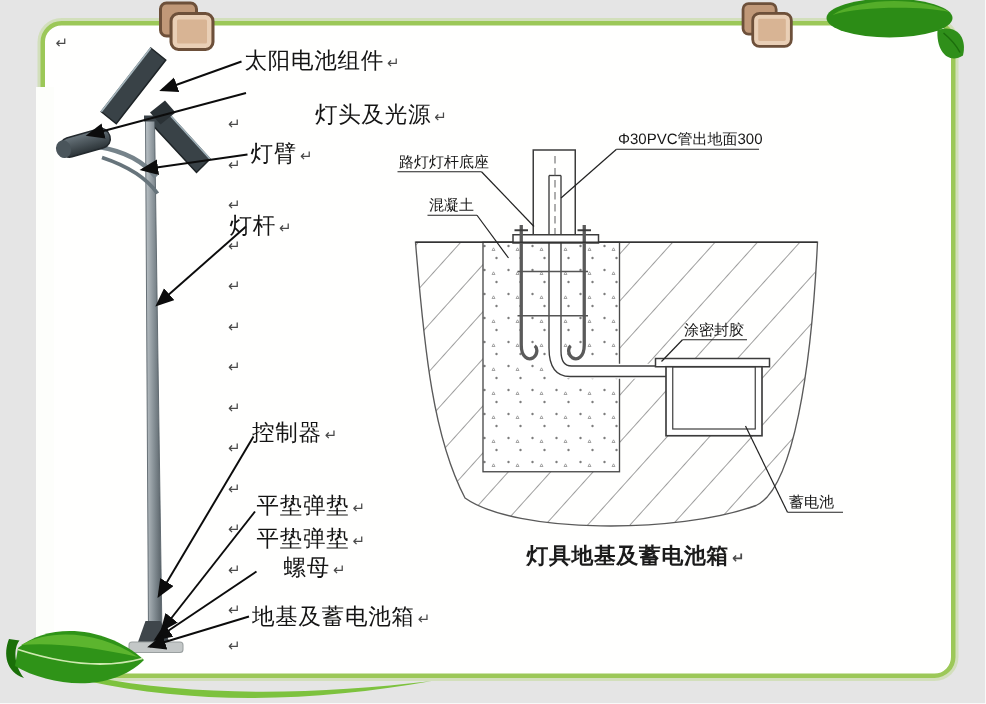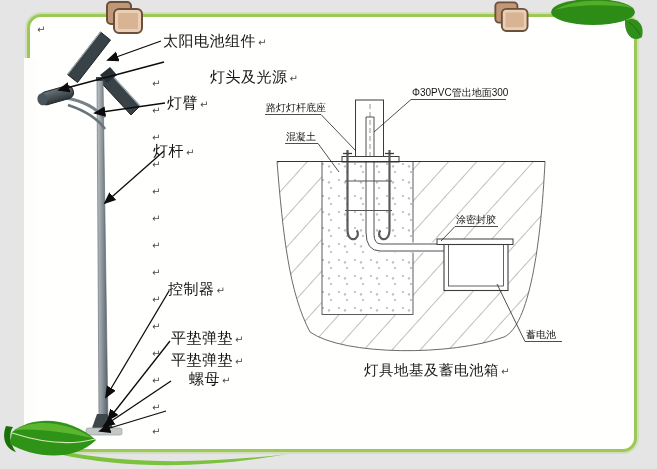--- a/index.html
+++ b/index.html
@@ -8,21 +8,21 @@
   .stage{position:absolute;left:0;top:0;width:657px;height:469px;background:#e5e5e5;text-align:center;}
   .frame{position:absolute;left:27px;top:14px;width:604px;height:432px;
          background:#fffffe;border:3px solid #9cc858;border-radius:14px;
          box-shadow:0 0 0 2px rgba(176,212,110,.35);}
   .border-cover{position:absolute;left:24px;top:58px;width:12px;height:380px;background:#fdfefb;}
   .abs{position:absolute;}
   
   .lbl{position:absolute;font-size:15px;line-height:1.05;color:#141414;letter-spacing:.5px;white-space:nowrap;}
   .ret{font-size:10px;color:#4a4a4a;margin-left:2px;letter-spacing:0;}
   .mark{position:absolute;font-size:10px;color:#4a4a4a;line-height:1;}
-  .caption{position:absolute;left:364px;top:361px;font-size:14.5px;font-weight:400;
+  .caption{position:absolute;left:351px;top:361px;font-size:14.5px;font-weight:700;
            letter-spacing:.5px;color:#1b1b1b;white-space:nowrap;}
   
   .clip{position:absolute;width:40px;height:38px;}
   .clip .back{position:absolute;left:2px;top:0;width:22px;height:20px;background:#c09878;
               border:2px solid #6d503a;border-radius:5px;}
   .clip .front{position:absolute;left:9px;top:7px;width:26px;height:22px;background:#d8b494;
                border:2px solid #6d503a;border-radius:6px;box-shadow:inset 0 0 0 3px #e9cfb6;}
   svg{position:absolute;pointer-events:none;}
   .diag-text{font-size:10px;fill:#161616;letter-spacing:0;}
 </style>
@@ -101,20 +101,21 @@
   </svg>
 
   <div class="lbl" style="left:163px;top:33px;"><span>太阳电池组件</span><span class="ret">↵</span></div>
   <div class="lbl" style="left:166px;top:69px;margin-left:44px;"><span>灯头及光源</span><span class="ret">↵</span></div>
   <div class="lbl" style="left:167px;top:95px;"><span>灯臂</span><span class="ret">↵</span></div>
   <div class="lbl" style="left:153px;top:143px;"><span>灯杆</span><span class="ret">↵</span></div>
   <div class="lbl" style="left:168px;top:281px;"><span>控制器</span><span class="ret">↵</span></div>
   <div class="lbl" style="left:171px;top:330px;"><span>平垫弹垫</span><span class="ret">↵</span></div>
   <div class="lbl" style="left:171px;top:352px;"><span>平垫弹垫</span><span class="ret">↵</span></div>
   <div class="lbl" style="left:189px;top:371px;"><span>螺母</span><span class="ret">↵</span></div>
+  <div class="lbl" style="left:168px;top:404px;"><span>地基及蓄电池箱</span><span class="ret">↵</span></div>
 
   <svg style="left:250px;top:82px;" width="312" height="308" viewBox="250 82 312 308">
     <defs>
       <pattern id="hatch" width="21" height="21" patternUnits="userSpaceOnUse" patternTransform="rotate(-48)">
         <line x1="0" y1="0" x2="21" y2="0" stroke="#707070" stroke-width=".9"></line>
       </pattern>
       <pattern id="speck" width="16" height="16" patternUnits="userSpaceOnUse">
         <circle cx="3" cy="4" r=".8" fill="#7d7d7d"></circle>
         <circle cx="11" cy="12" r=".8" fill="#7d7d7d"></circle>
         <path d="M8,7 l2,0 l-1,-1.8 z" fill="none" stroke="#8a8a8a" stroke-width=".5"></path>

